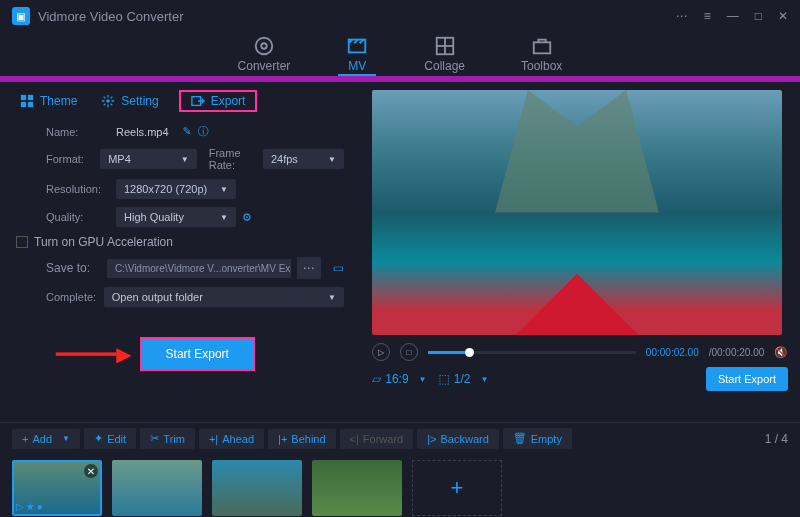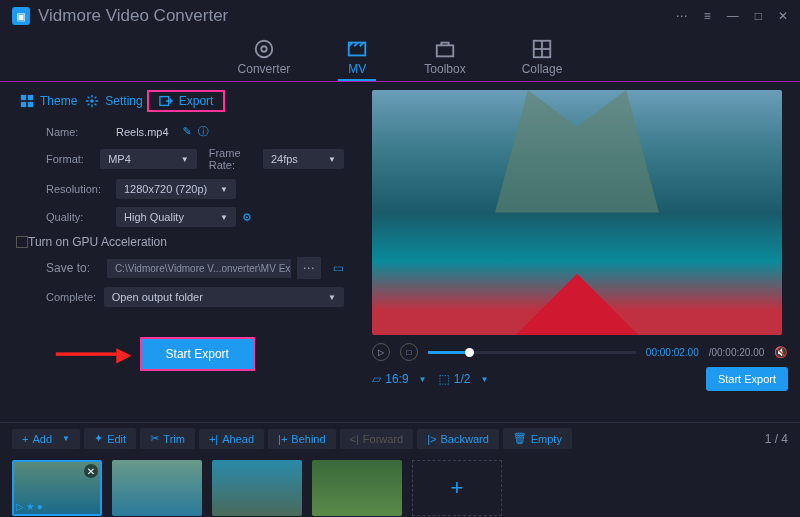--- a/index.html
+++ b/index.html
@@ -1,43 +1,43 @@
 <!DOCTYPE html>
 <html><head>
 <meta charset="utf-8">
 <style>
 * { margin: 0; padding: 0; box-sizing: border-box; }
 body { width: 800px; height: 517px; background: #1a1d29; font-family: Arial, sans-serif; color: #a0a5b8; font-size: 12px; overflow: hidden; }
 .titlebar { height: 32px; display: flex; align-items: center; padding: 0 12px; background: #1a1d29; }
 .logo { width: 18px; height: 18px; background: #1e9bf0; border-radius: 3px; margin-right: 8px; display: flex; align-items: center; justify-content: center; color: white; font-size: 10px; }
-.app-title { color: #8a8fa3; font-size: 17px; }
+.app-title { color: #8a8fa3; font-size: 13px; }
 .win-controls { margin-left: auto; display: flex; gap: 16px; color: #8a8fa3; }
 .win-controls span { cursor: pointer; }
-.topnav { height: 50px; display: flex; justify-content: center; gap: 40px; border-bottom: 1px solid #a21caf; }
+.topnav { height: 50px; display: flex; justify-content: center; gap: 40px; border-bottom: 6px solid #a21caf; }
 .navtab { display: flex; flex-direction: column; align-items: center; justify-content: center; gap: 2px; color: #8a8fa3; cursor: pointer; padding: 0 8px; position: relative; }
 .navtab.active { color: #1e9bf0; }
 .navtab.active::after { content: ''; position: absolute; bottom: 0; left: 0; right: 0; height: 2px; background: #1e9bf0; }
 .navtab svg { width: 22px; height: 22px; }
 
 .main { display: flex; height: 340px; }
 .left { width: 360px; padding: 8px 16px; }
-.tabs { display: flex; margin-bottom: 12px; }
+.tabs { display: flex; gap: 16px; margin-bottom: 12px; }
 .tab { display: flex; align-items: center; gap: 6px; color: #1e9bf0; cursor: pointer; padding: 4px; }
 .tab.boxed { border: 2px solid #ff3399; padding: 2px 10px; }
 .tab svg { width: 14px; height: 14px; }
 .row { display: flex; align-items: center; margin-bottom: 8px; font-size: 11px; }
 .label { width: 70px; color: #8a8fa3; margin-left: 30px; }
 .value { color: #c0c5d8; margin-right: 8px; }
 .select { background: #2a2e3f; padding: 4px 8px; border-radius: 2px; color: #c0c5d8; display: flex; align-items: center; justify-content: space-between; cursor: pointer; }
 .select.w120 { width: 120px; }
 .select.w100 { width: 100px; }
 .select.wide { width: 288px; }
 .caret { font-size: 8px; margin-left: 6px; }
 .icon-btn { color: #1e9bf0; cursor: pointer; margin-left: 6px; }
-.checkbox { display: flex; align-items: center; margin: 8px 0; }
+.checkbox { display: flex; align-items: center; gap: 6px; margin: 8px 0; }
 .cb { width: 12px; height: 12px; border: 1px solid #555; }
 .save-row { display: flex; align-items: center; gap: 6px; margin-bottom: 8px; }
 .save-path { background: #2a2e3f; padding: 4px 8px; width: 230px; font-size: 10px; color: #8a8fa3; overflow: hidden; white-space: nowrap; }
 .dots { background: #2a2e3f; padding: 4px 6px; cursor: pointer; }
 .arrow { color: #ff2222; font-size: 20px; margin-right: 8px; }
 .btn-export-wrap { display: flex; align-items: center; margin-top: 30px; margin-left: 40px; }
 .btn-export { background: #1e9bf0; color: white; padding: 8px 24px; border: 2px solid #ff3399; cursor: pointer; font-size: 12px; }
 
 .right { flex: 1; padding: 8px 12px; }
 .preview { width: 410px; height: 245px; background: linear-gradient(180deg, #6a9db8 0%, #3a7a8a 25%, #1a5a6a 50%, #0a8a9a 70%, #c03040 90%); border-radius: 2px; position: relative; overflow: hidden; }
@@ -96,32 +96,32 @@
   </div>
   <div class="navtab active">
     <svg viewBox="0 0 24 24" fill="none" stroke="currentColor" stroke-width="2">
         <rect x="3" y="5" width="18" height="14"></rect>
         <path d="M3 9l4-4M9 9l4-4M15 9l4-4"></path>
       </svg>
     <span>MV</span>
   </div>
   <div class="navtab">
     <svg viewBox="0 0 24 24" fill="none" stroke="currentColor" stroke-width="2">
-        <rect x="3" y="8" width="18" height="12"></rect>
-        <path d="M8 8V5h8v3"></path>
-      </svg>
-    <span>Toolbox</span>
-  </div>
-  <div class="navtab">
-    <svg viewBox="0 0 24 24" fill="none" stroke="currentColor" stroke-width="2">
         <rect x="3" y="3" width="18" height="18"></rect>
         <line x1="12" y1="3" x2="12" y2="21"></line>
         <line x1="3" y1="12" x2="21" y2="12"></line>
       </svg>
     <span>Collage</span>
+  </div>
+  <div class="navtab">
+    <svg viewBox="0 0 24 24" fill="none" stroke="currentColor" stroke-width="2">
+        <rect x="3" y="8" width="18" height="12"></rect>
+        <path d="M8 8V5h8v3"></path>
+      </svg>
+    <span>Toolbox</span>
   </div>
 </div>
 
 <div class="main">
   <div class="left">
     <div class="tabs">
       <div class="tab">
           <svg viewBox="0 0 16 16" fill="currentColor">
             <rect x="1" y="1" width="6" height="6"></rect>
             <rect x="9" y="1" width="6" height="6"></rect>

